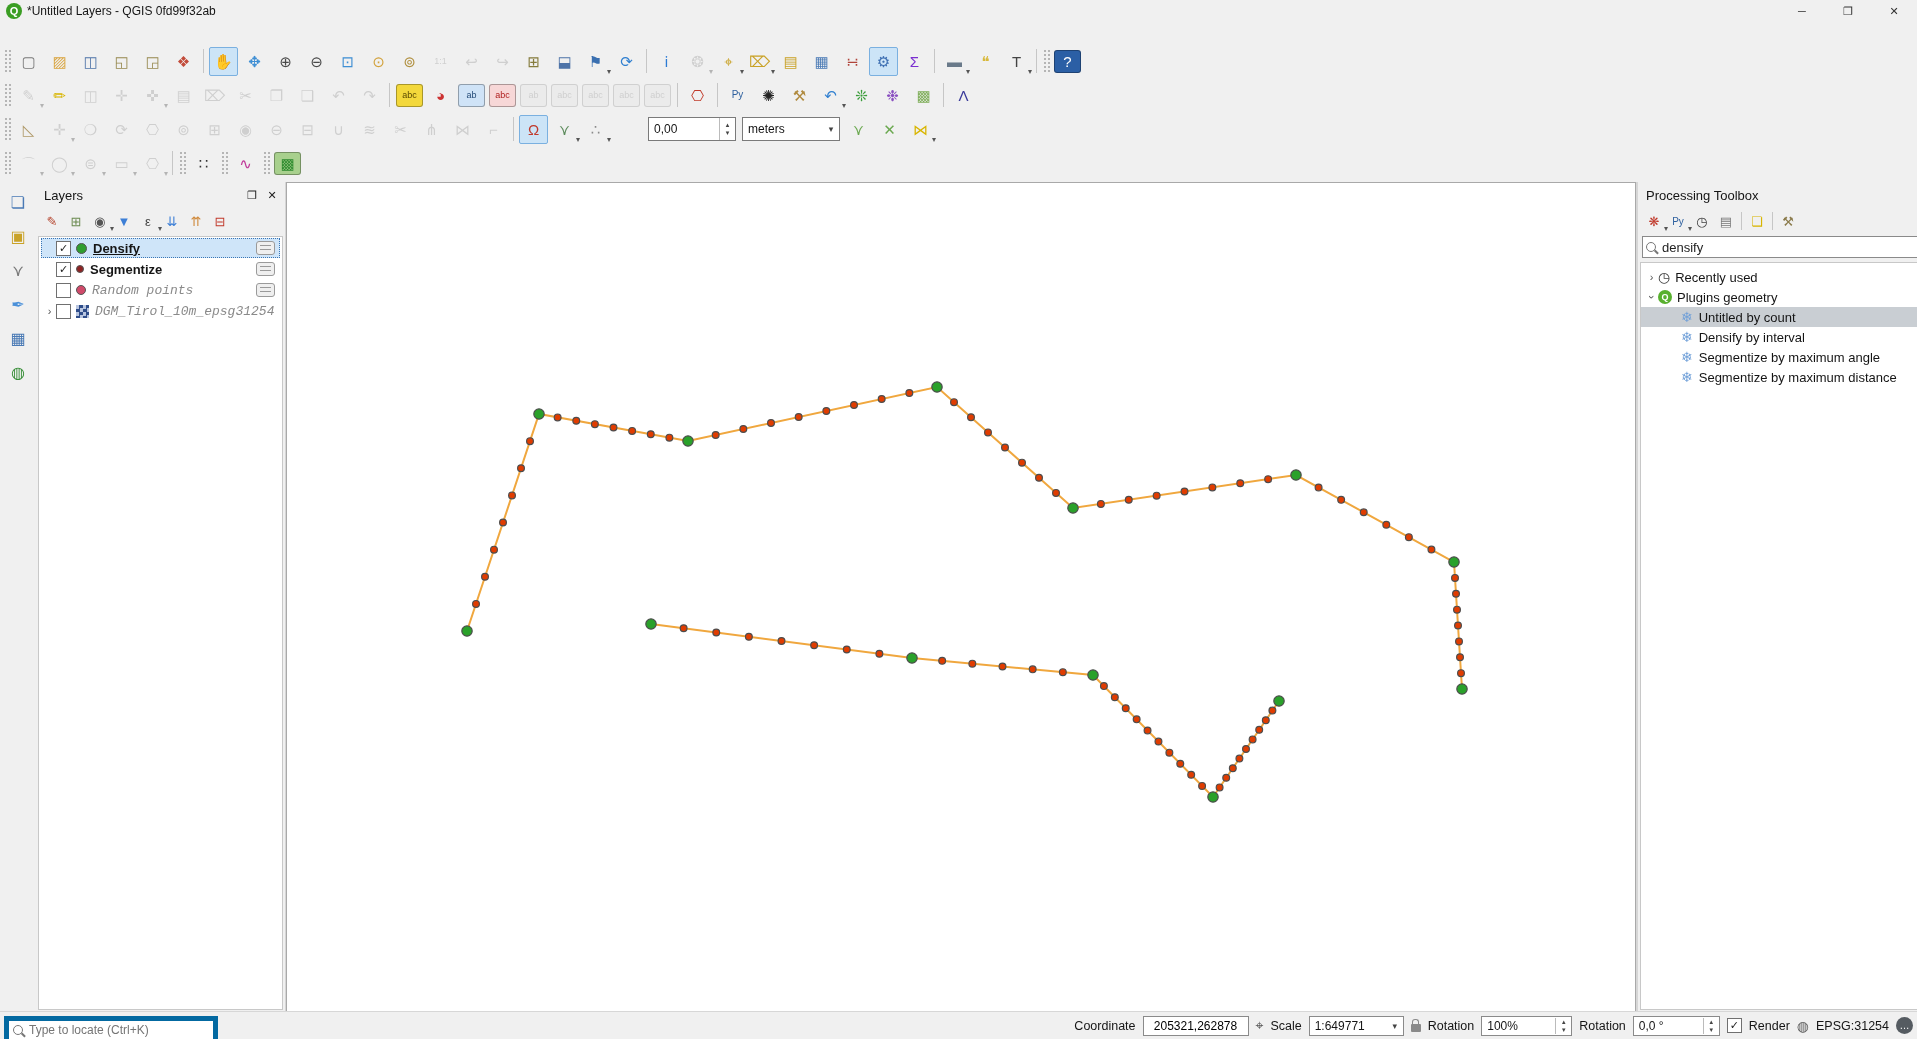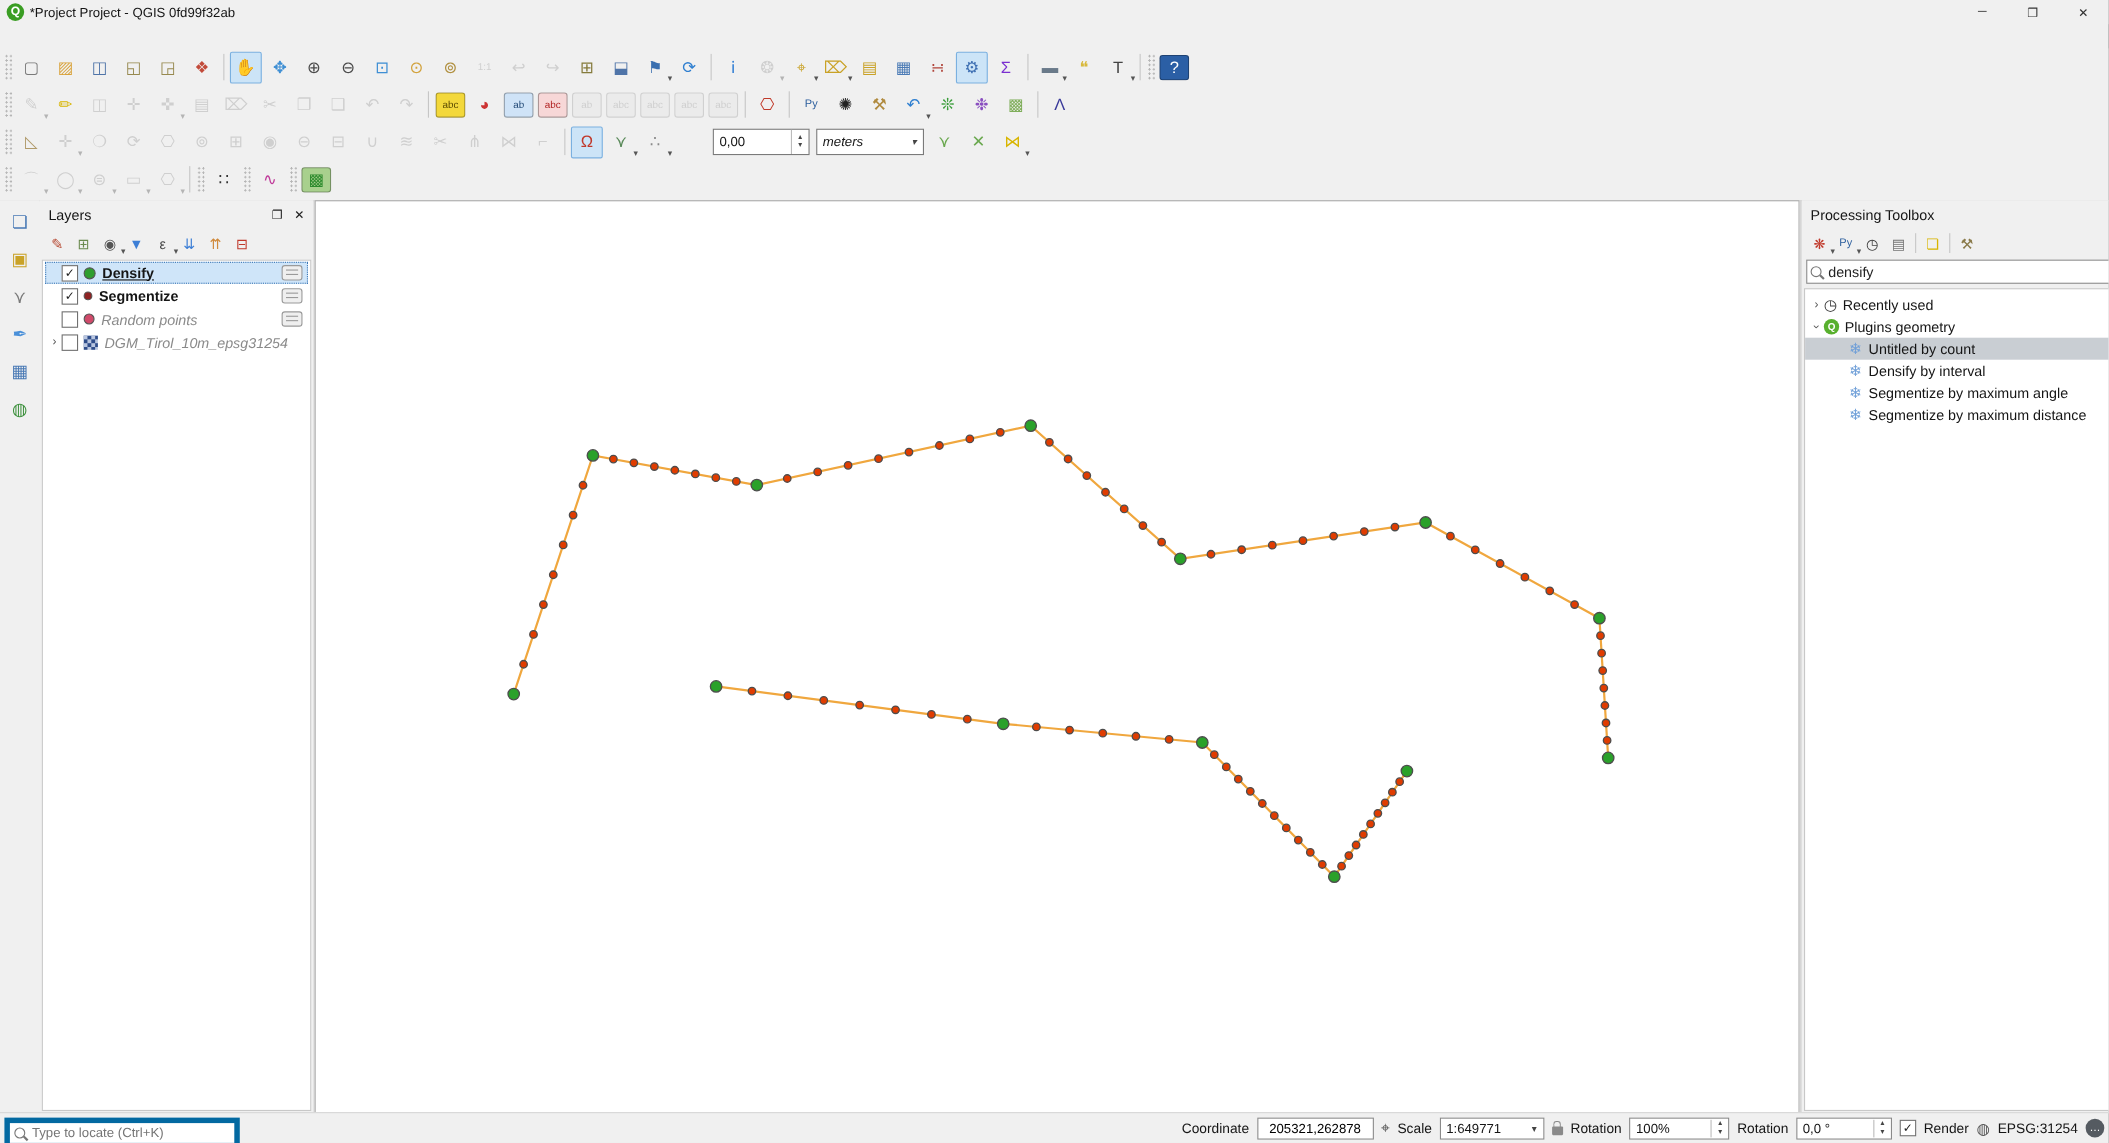--- a/index.html
+++ b/index.html
@@ -47,21 +47,21 @@
   .tree{background:#fff;border:1px solid #c8c8c8;position:absolute;left:2px;right:2px;bottom:2px;overflow:hidden;}
   
   .layer-row{height:20px;display:flex;align-items:center;position:relative;margin:1px 2px;padding-left:2px;}
   .layer-row.selected{background:#cfe5f9;outline:1px dotted #3a76b5;outline-offset:-1px;}
   .expander{width:13px;font-size:11px;color:#555;text-align:center;}
   .cb{width:13px;height:13px;background:#fff;border:1px solid #707070;margin-right:5px;display:flex;align-items:center;justify-content:center;font-size:11px;color:#222;flex:none;}
   .dot{border-radius:50%;border:1px solid #555;margin-right:6px;flex:none;}
   .raster-thumb{width:13px;height:13px;margin-right:6px;flex:none;
       background:conic-gradient(#2f4d8a 25%,#b9c6e0 0 50%,#2f4d8a 0 75%,#b9c6e0 0);background-size:7px 7px;}
   .lbl{font-size:13px;white-space:nowrap;}
-  .lbl.b{font-weight:bold;} .lbl.i{font-style:italic;} .lbl.u{text-decoration:underline;} .lbl.muted{color:#8a8a8a;}
+  .lbl.b{font-weight:bold;} .lbl.i{font-style:italic;font-family:Liberation Mono, monospace;} .lbl.u{text-decoration:underline;} .lbl.muted{color:#8a8a8a;}
   .layer-badge{position:absolute;right:5px;width:17px;height:12px;border:1px solid #9a9a9a;border-radius:3px;background:#efefef;}
   .layer-badge::before{content:"";position:absolute;left:3px;right:3px;top:3px;border-top:1px solid #9a9a9a;}
   .layer-badge::after{content:"";position:absolute;left:3px;right:3px;top:7px;border-top:1px solid #9a9a9a;}
   
   .search{position:absolute;left:4px;right:4px;top:54px;height:20px;background:#fff;border:1px solid #8a8a8a;display:flex;align-items:center;padding:0 3px;}
   .search input{flex:1;border:none;outline:none;font-family:"Liberation Sans",sans-serif;font-size:13px;color:#222;background:transparent;margin-left:4px;}
   .clear-chip{width:16px;height:12px;background:#b0b0b0;color:#fff;font-size:8px;border-radius:3px;display:flex;align-items:center;justify-content:center;}
   .proc-tree{position:absolute;left:2px;right:2px;top:80px;bottom:2px;background:#fff;border:1px solid #c8c8c8;padding-top:4px;}
   .proc-row{height:20px;display:flex;align-items:center;font-size:13px;}
   .proc-row .expander{margin-left:4px;}
@@ -88,21 +88,21 @@
   .sbico{font-size:14px;color:#555;}
   .msgcircle{width:17px;height:17px;border-radius:50%;background:#555b61;color:#fff;font-size:10px;display:flex;align-items:center;justify-content:center;}
 </style>
 </head>
 <body>
 
 <div id="app">
 
   <div class="titlebar">
     <span class="qlogo">Q</span>
-    <span class="title">*Project Project - QGIS 0fd99f32ab</span>
+    <span class="title">*Untitled Layers - QGIS 0fd99f32ab</span>
     <div class="winbtns">
         <div class="winbtn">─</div>
         <div class="winbtn">❐</div>
         <div class="winbtn">✕</div>
       </div>
   </div>
 
 
   <div class="toolbar-area">
       <div class="tbrow">
@@ -369,21 +369,21 @@
         <div class="tbtn hasarrow">
           <span class="glyph" style="color: rgb(138, 138, 138);">∴</span>
         </div>
         <div class="tb-spin" style="width: 86px; margin-left: 37px;">
           <span class="val">0,00</span>
           <span class="updown">
             <span>▴</span>
             <span>▾</span>
           </span>
         </div>
-        <div class="tb-combo" style="width: 96px; font-style: italic;">
+        <div class="tb-combo" style="width: 96px;">
           <span class="val">meters</span>
           <span class="caret">▾</span>
         </div>
         <div class="tbtn">
           <span class="glyph" style="color: rgb(106, 168, 79);">⋎</span>
         </div>
         <div class="tbtn">
           <span class="glyph" style="color: rgb(106, 168, 79);">✕</span>
         </div>
         <div class="tbtn hasarrow">

